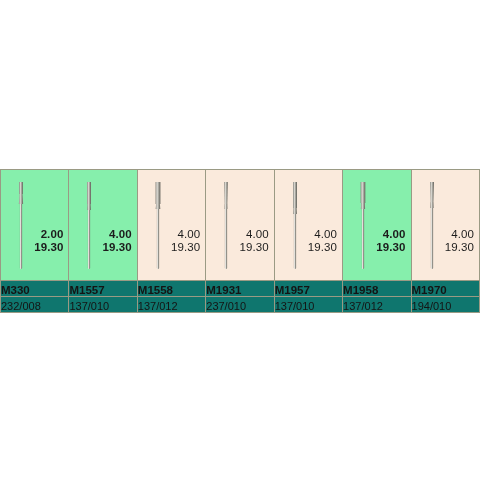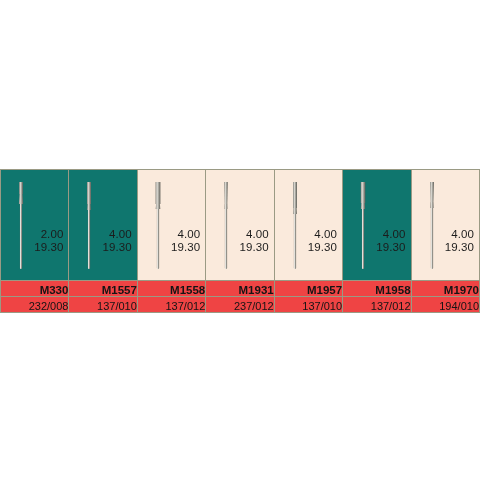--- a/index.html
+++ b/index.html
@@ -29,21 +29,21 @@
     border: 1px solid #9a9a84;
     vertical-align: bottom;
   }
 
   
   .img-cell {
     height: 110px;
     position: relative;
     overflow: hidden;
   }
-  .img-cell.cream { background: #0f766e; }
+  .img-cell.cream { background: #86efac; font-weight: bold; }
   .img-cell.pink  { background: #faeadc; }
 
   .bur {
     position: absolute;
     left: 13px;
     bottom: 4px;
     width: 14px;
     height: 96px;
   }
   .bur svg { display: block; width: 100%; height: 100%; }
@@ -55,22 +55,22 @@
     text-align: right;
     font-size: 11.5px;
     line-height: 13px;
     color: #1c1c1c;
     letter-spacing: .1px;
   }
 
   
   .name-cell,
   .code-cell {
-    background: #ef4444;
-    text-align: right;
+    background: #0f766e;
+    text-align: left;
     color: #141414;
     height: 15px;
     vertical-align: middle;
   }
   .name-cell {
     font-weight: bold;
     font-size: 11.5px;
   }
   .code-cell {
     font-size: 11px;
@@ -196,19 +196,19 @@
     <td class="name-cell">M1931</td>
     <td class="name-cell">M1957</td>
     <td class="name-cell">M1958</td>
     <td class="name-cell">M1970</td>
   </tr>
 
   <tr>
     <td class="code-cell">232/008</td>
     <td class="code-cell">137/010</td>
     <td class="code-cell">137/012</td>
-    <td class="code-cell">237/012</td>
+    <td class="code-cell">237/010</td>
     <td class="code-cell">137/010</td>
     <td class="code-cell">137/012</td>
     <td class="code-cell">194/010</td>
   </tr>
 </tbody>
   </table>
 
 </body></html>

